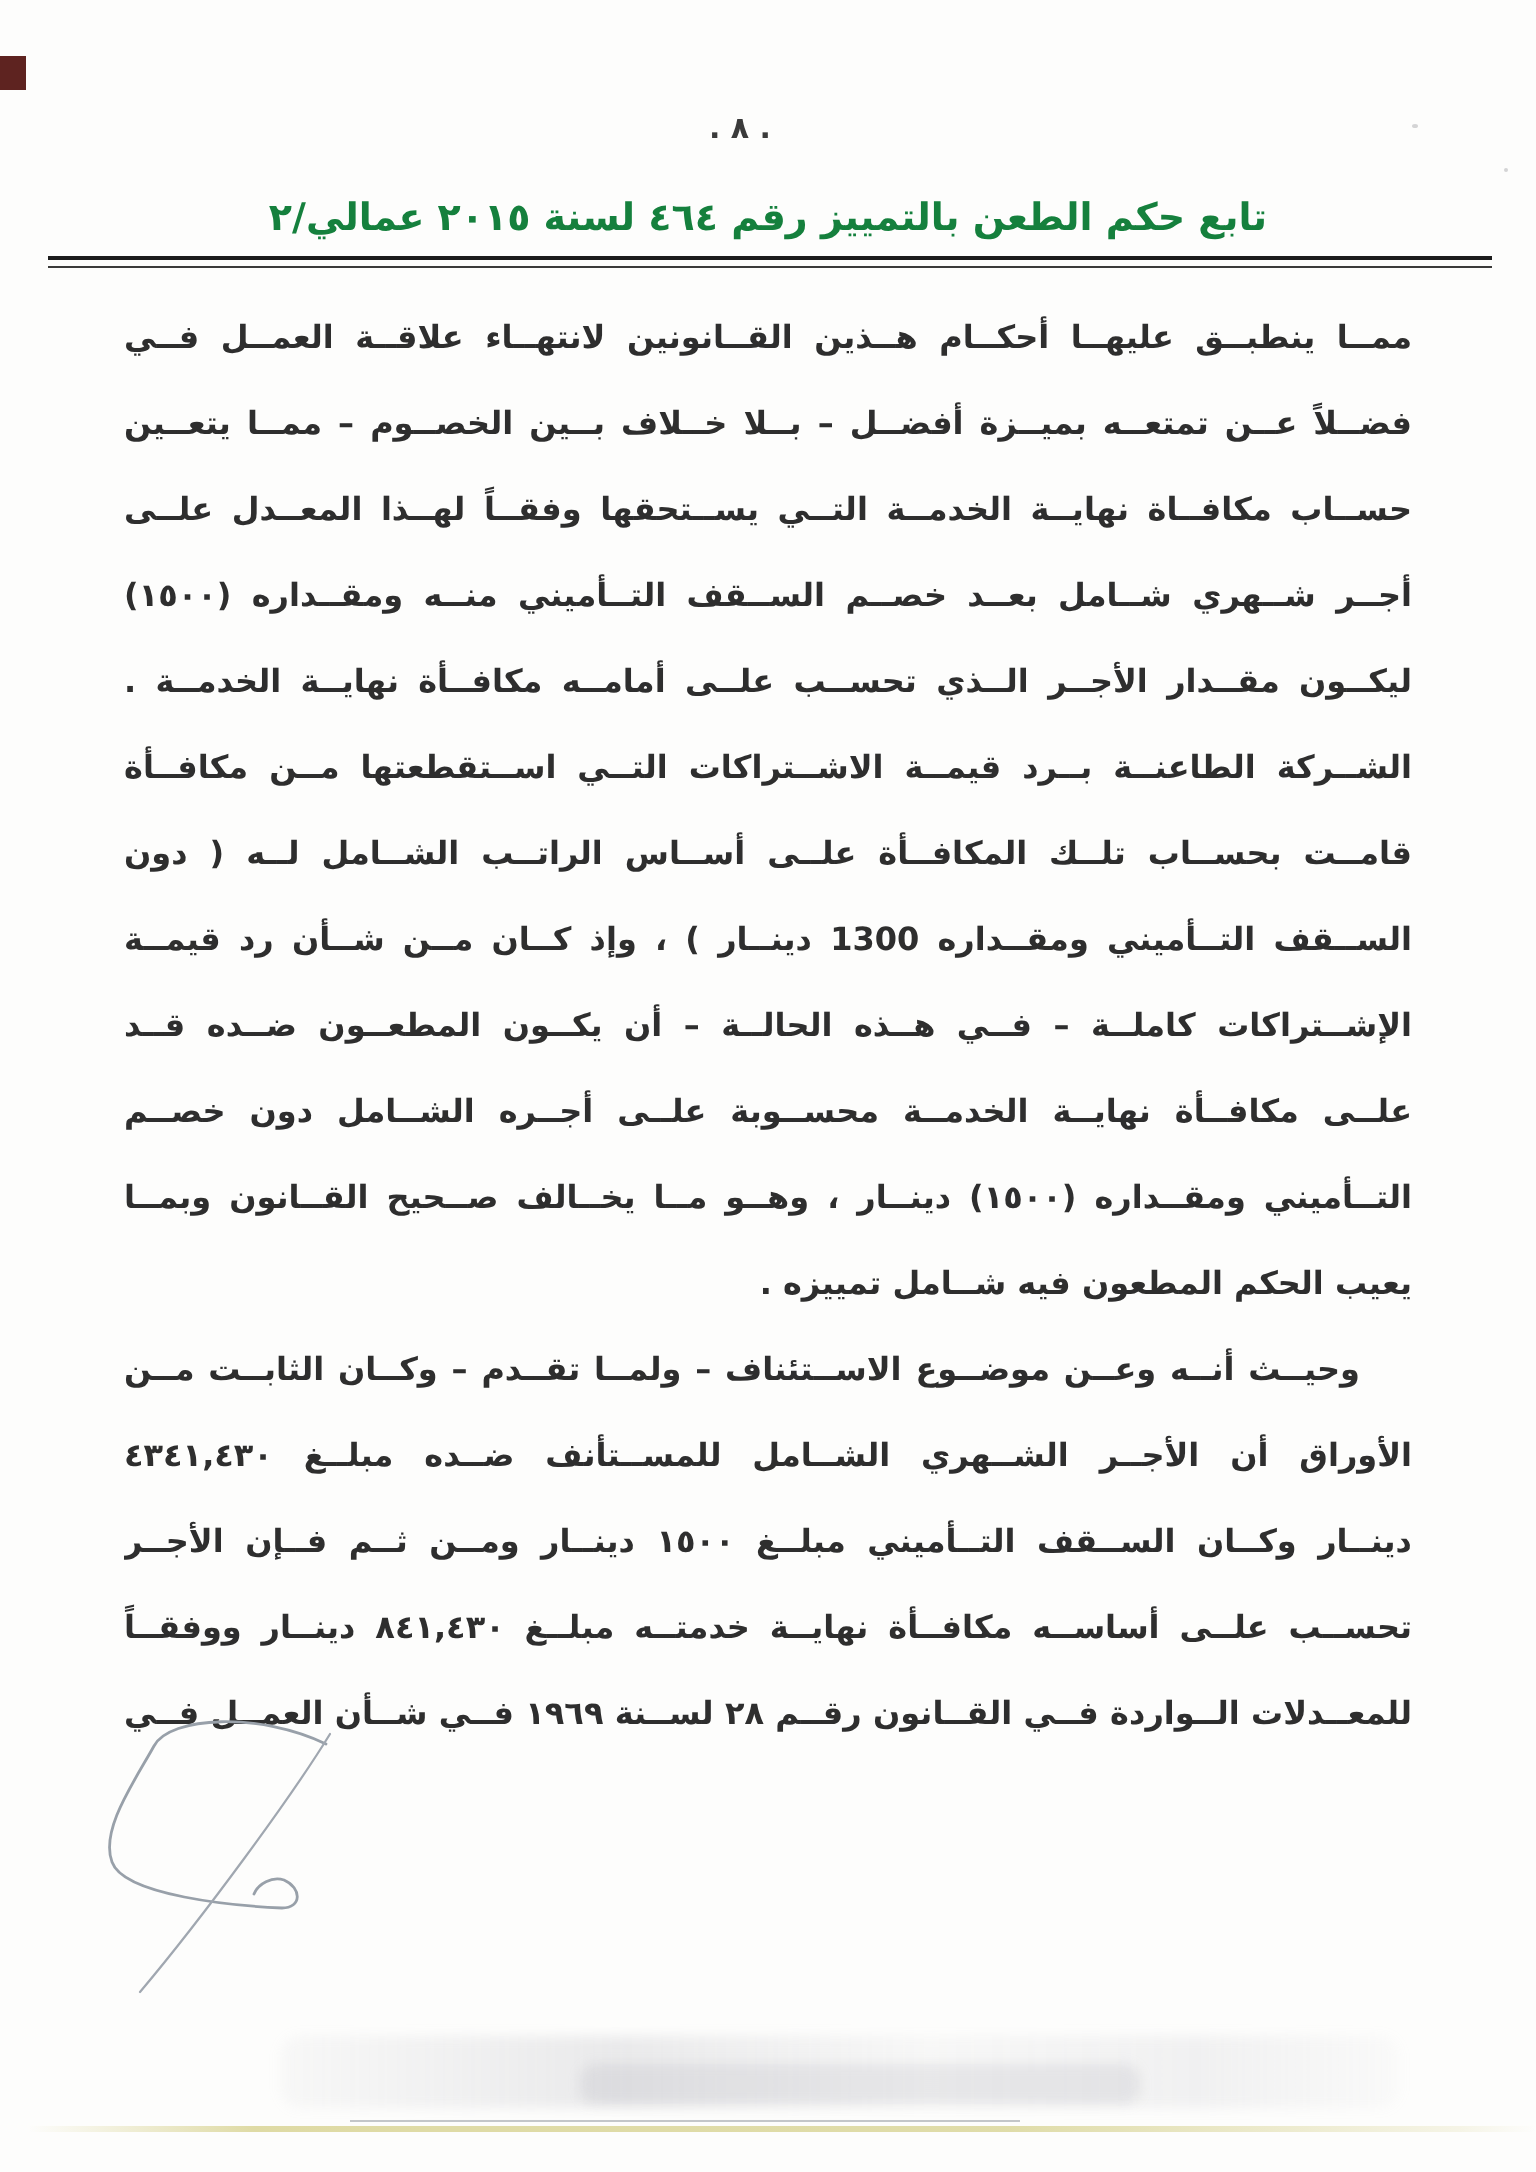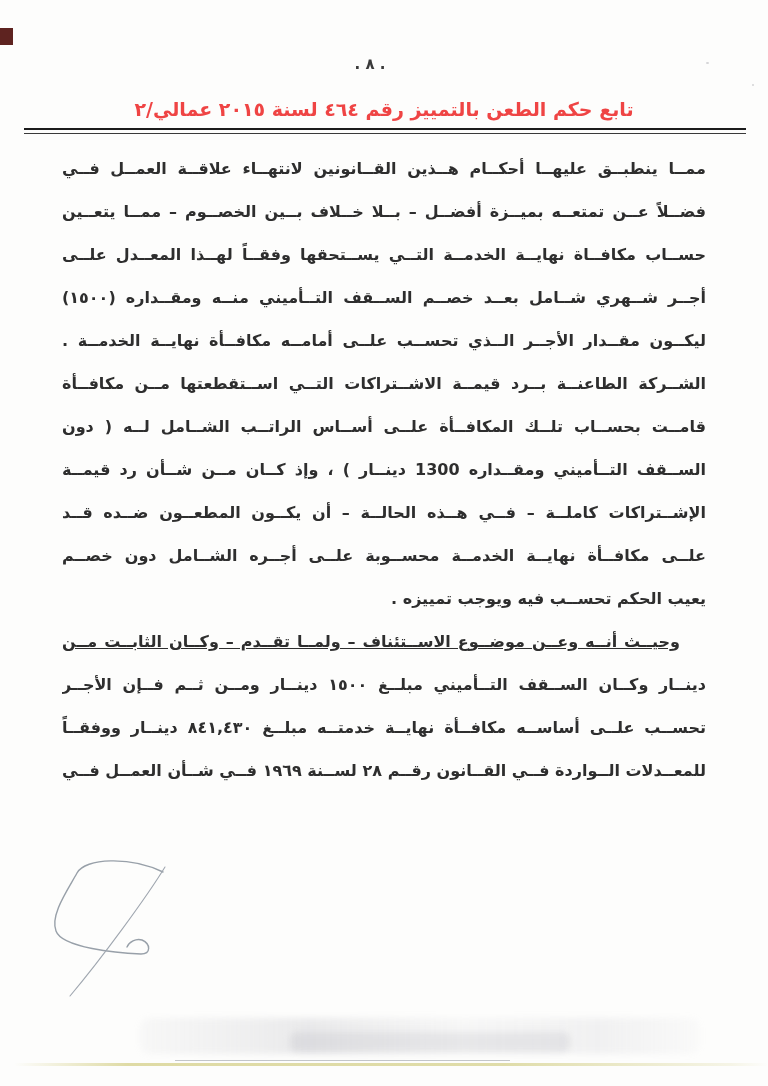--- a/index.html
+++ b/index.html
@@ -13,34 +13,34 @@
   .speck{position:absolute;background:rgba(150,150,155,.4);border-radius:50%;}
   
   .pagenum{
     position:absolute;top:55px;left:0;width:768px;text-align:center;
     font-size:15px;font-weight:bold;color:#3a3a3a;transform:translateX(-14px);
     direction:rtl;
   }
   
   .header-title{
     position:absolute;top:98px;left:0;width:768px;text-align:center;
-    direction:rtl;font-size:19px;font-weight:bold;color:#ef4444;
+    direction:rtl;font-size:19px;font-weight:bold;color:#15803d;
   }
   .rule-top{position:absolute;top:128px;left:24px;width:722px;height:2px;background:#1c1c1c;}
   .rule-bottom{position:absolute;top:133px;left:24px;width:722px;height:1px;background:#3a3a3a;}
   
   .body-text{
     position:absolute;top:147px;left:62px;width:644px;direction:rtl;
   }
   .line{
     height:43px;line-height:43px;font-size:16px;font-weight:bold;color:#2e2e2e;
     text-align:justify;text-align-last:justify;overflow:hidden;
   }
   .line.para-end{text-align-last:right;}
-  .line.indent{padding-right:26px;text-decoration:underline;}
+  .line.indent{padding-right:26px;}
   
   .signature{position:absolute;left:30px;top:852px;width:210px;height:155px;}
   
   .ghost-band{
     position:absolute;left:140px;top:1018px;width:560px;height:36px;border-radius:10px;
     background:linear-gradient(90deg,rgba(185,185,192,.08),rgba(168,168,178,.22) 30%,rgba(198,198,205,.10) 58%,rgba(178,178,188,.16) 82%,rgba(190,190,198,.05));
     filter:blur(3px);
   }
   .ghost-band2{
     position:absolute;left:290px;top:1032px;width:280px;height:20px;border-radius:8px;
@@ -71,22 +71,24 @@
     <div class="line">ممــا ينطبــق عليهــا أحكــام هــذين القــانونين لانتهــاء علاقــة العمــل فــي ظلهمــا ،</div>
     <div class="line">فضــلاً عــن تمتعــه بميــزة أفضــل – بــلا خــلاف بــين الخصــوم – ممــا يتعــين معــه</div>
     <div class="line">حســاب مكافــاة نهايــة الخدمــة التــي يســتحقها وفقــاً لهــذا المعــدل علــى آخــر</div>
     <div class="line">أجــر شــهري شــامل بعــد خصــم الســقف التــأميني منــه ومقــداره (١٥٠٠) دينــار</div>
     <div class="line">ليكــون مقــدار الأجــر الــذي تحســب علــى أمامــه مكافــأة نهايــة الخدمــة . وكــان</div>
     <div class="line">الشــركة الطاعنــة بــرد قيمــة الاشــتراكات التــي اســتقطعتها مــن مكافــأة نهايــة</div>
     <div class="line">قامــت بحســاب تلــك المكافــأة علــى أســاس الراتــب الشــامل لــه ( دون خصــم</div>
     <div class="line">الســقف التــأميني ومقــداره 1300 دينــار ) ، وإذ كــان مــن شــأن رد قيمــة تلــك</div>
     <div class="line">الإشــتراكات كاملــة – فــي هــذه الحالــة – أن يكــون المطعــون ضــده قــد حصــل</div>
     <div class="line">علــى مكافــأة نهايــة الخدمــة محســوبة علــى أجــره الشــامل دون خصــم الســقف</div>
-    <div class="line para-end">يعيب الحكم تحســب فيه ويوجب تمييزه .</div>
+    <div class="line">التــأميني ومقــداره (١٥٠٠) دينــار ، وهــو مــا يخــالف صــحيح القــانون وبمــا</div>
+    <div class="line para-end">يعيب الحكم المطعون فيه شــامل تمييزه .</div>
     <div class="line indent">وحيــث أنــه وعــن موضــوع الاســتئناف – ولمــا تقــدم – وكــان الثابــت مــن</div>
+    <div class="line">الأوراق أن الأجــر الشــهري الشــامل للمســتأنف ضــده مبلــغ ٤٣٤١,٤٣٠</div>
     <div class="line">دينــار وكــان الســقف التــأميني مبلــغ ١٥٠٠ دينــار ومــن ثــم فــإن الأجــر الــذي</div>
     <div class="line">تحســب علــى أساســه مكافــأة نهايــة خدمتــه مبلــغ ٨٤١,٤٣٠ دينــار ووفقــاً</div>
     <div class="line">للمعــدلات الــواردة فــي القــانون رقــم ٢٨ لســنة ١٩٦٩ فــي شــأن العمــل فــي</div>
   </div>
 
   <svg class="signature" viewBox="0 0 210 155" xmlns="http://www.w3.org/2000/svg">
     <path d="M 133,20 C 100,4 55,6 47,21 C 37,39 20,63 26,79 C 32,96 88,101 111,102 C 121,102 121,92 112,88 C 106,86 99,90 97,95" fill="none" stroke="#98a0a9" stroke-width="1.4" stroke-linecap="round"></path>
     <path d="M 135,15 C 116,46 72,106 40,144" fill="none" stroke="#a0a7b0" stroke-width="1.1" stroke-linecap="round"></path>
   </svg>
 

